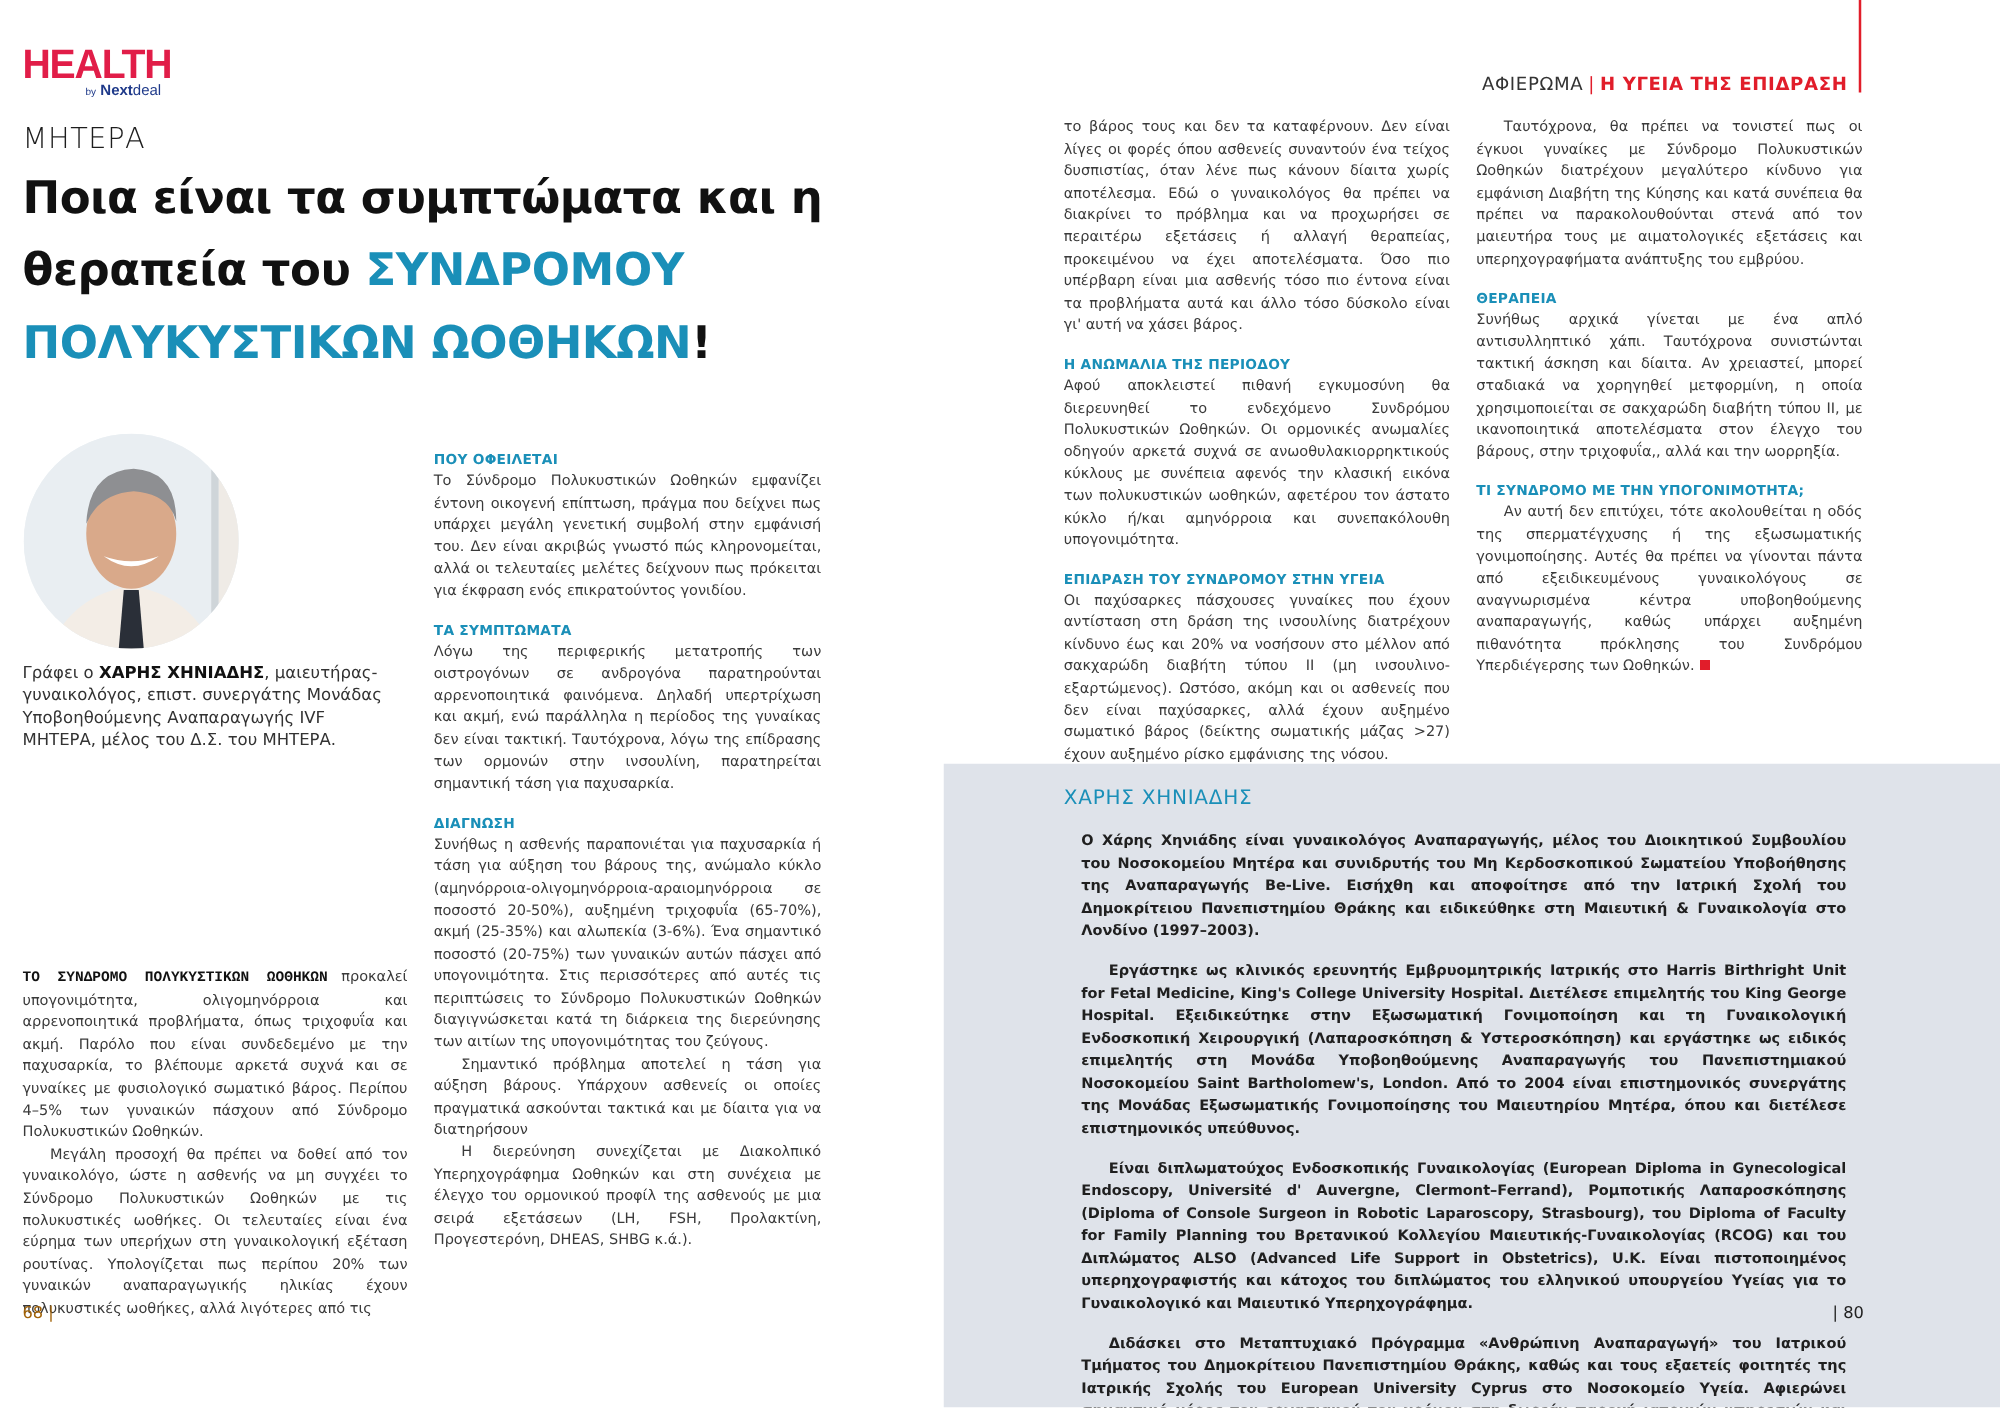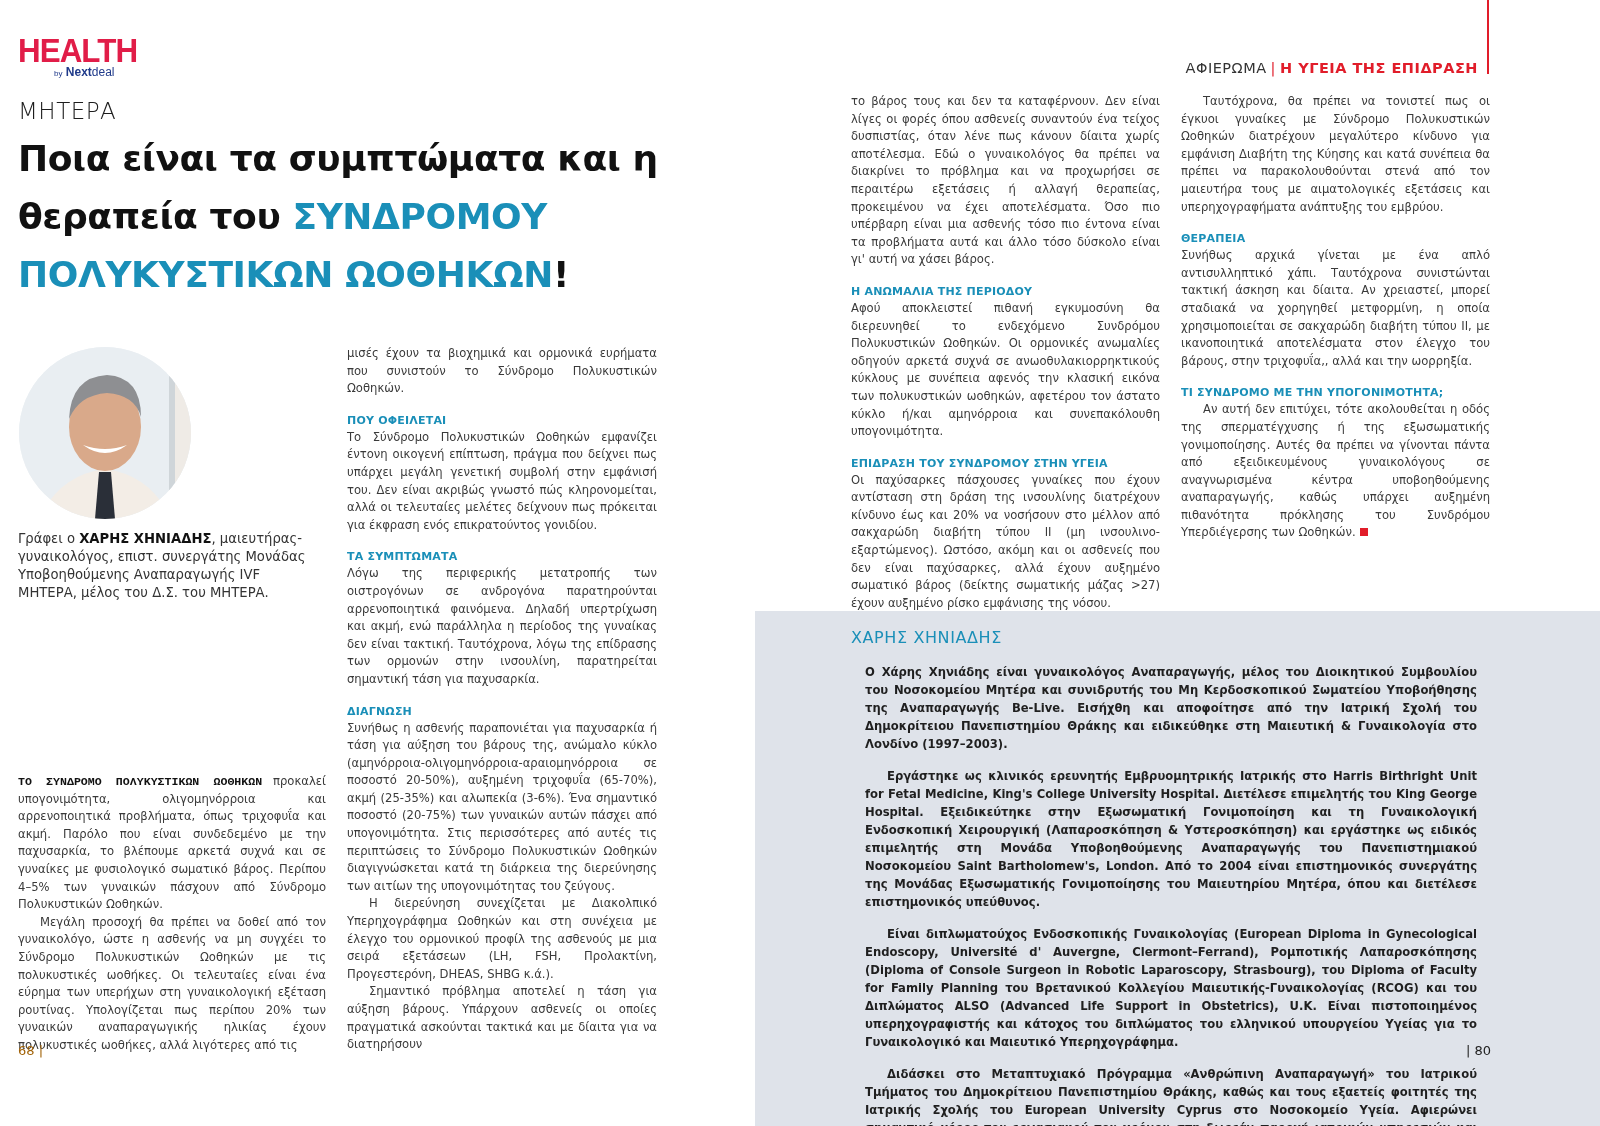--- a/index.html
+++ b/index.html
@@ -2,21 +2,21 @@
 <html><head>
 <meta charset="utf-8">
 <style>
   html, body { margin:0; padding:0; }
   body { width:1600px; height:1126px; position:relative; overflow:hidden; background:#ffffff;
          font-family:"DejaVu Sans", sans-serif; color:#2b2b2b; }
   .abs { position:absolute; }
   .logo { left:18px; top:36px; }
   .logo-main { font-family:"Liberation Sans", sans-serif; font-weight:900; font-size:33px; color:#e11d48;
                letter-spacing:-1px; line-height:30px; transform:scaleX(0.95); transform-origin:left; }
-  .logo-sub { font-family:"Liberation Sans", sans-serif; font-size:12px; color:#1f3a8a; margin-left:36px; line-height:12px; }
+  .logo-sub { font-family:"Liberation Sans", sans-serif; font-size:12px; color:#1f3a8a; margin-left:36px; line-height:12px;text-align:center; }
   .logo-sub b { font-weight:900; color:#1f3a8a; }
   .logo-sub .by { font-size:8px; color:#1f3a8a; }
   .logo-sub .deal { color:#1f3a8a; font-weight:400; }
   .kicker { left:18px; top:98px; font-size:23px; font-weight:300; color:#1d1d1d; letter-spacing:0.5px;
             font-family:"DejaVu Sans", sans-serif; }
   .headline { left:18px; top:130px; width:660px; font-family:"DejaVu Sans", sans-serif; font-weight:700;
               font-size:36px; line-height:58px; color:#111; letter-spacing:-0.4px; }
   .headline .hl { color:#1a8fb8; }
   .photo { left:19px; top:347px; width:172px; height:172px; border-radius:50%; overflow:hidden;
            background:radial-gradient(circle at 50% 40%, #dde7ef 0%, #eef2f5 60%, #f4f4f2 100%); }
@@ -81,29 +81,28 @@
 <div class="abs byline">
   <span>Γράφει ο </span><b>ΧΑΡΗΣ ΧΗΝΙΑΔΗΣ</b><span>, μαιευτήρας-γυναικολόγος, επιστ. συνεργάτης Μονάδας Υποβοηθούμενης Αναπαραγωγής IVF ΜΗΤΕΡΑ, μέλος του Δ.Σ. του ΜΗΤΕΡΑ.</span>
 </div>
 
 <div class="abs col col1">
   <p><span class="lead">ΤΟ ΣΥΝΔΡΟΜΟ ΠΟΛΥΚΥΣΤΙΚΩΝ ΩΟΘΗΚΩΝ</span><span> προκαλεί υπογονιμότητα, ολιγομηνόρροια και αρρενοποιητικά προβλήματα, όπως τριχοφυΐα και ακμή. Παρόλο που είναι συνδεδεμένο με την παχυσαρκία, το βλέπουμε αρκετά συχνά και σε γυναίκες με φυσιολογικό σωματικό βάρος. Περίπου 4–5% των γυναικών πάσχουν από Σύνδρομο Πολυκυστικών Ωοθηκών.</span></p>
   <p class="ind">Μεγάλη προσοχή θα πρέπει να δοθεί από τον γυναικολόγο, ώστε η ασθενής να μη συγχέει το Σύνδρομο Πολυκυστικών Ωοθηκών με τις πολυκυστικές ωοθήκες. Οι τελευταίες είναι ένα εύρημα των υπερήχων στη γυναικολογική εξέταση ρουτίνας. Υπολογίζεται πως περίπου 20% των γυναικών αναπαραγωγικής ηλικίας έχουν πολυκυστικές ωοθήκες, αλλά λιγότερες από τις</p>
 </div>
 
 <div class="abs col col2">
-  <p>μισές έχουν τα βιοχημικά και ορμονικά ευρήματα που συνιστούν το Σύνδρομο Πολυκυστικών Ωοθηκών.</p>
   <h4>ΠΟΥ ΟΦΕΙΛΕΤΑΙ</h4>
   <p>Το Σύνδρομο Πολυκυστικών Ωοθηκών εμφανίζει έντονη οικογενή επίπτωση, πράγμα που δείχνει πως υπάρχει μεγάλη γενετική συμβολή στην εμφάνισή του. Δεν είναι ακριβώς γνωστό πώς κληρονομείται, αλλά οι τελευταίες μελέτες δείχνουν πως πρόκειται για έκφραση ενός επικρατούντος γονιδίου.</p>
   <h4>ΤΑ ΣΥΜΠΤΩΜΑΤΑ</h4>
   <p>Λόγω της περιφερικής μετατροπής των οιστρογόνων σε ανδρογόνα παρατηρούνται αρρενοποιητικά φαινόμενα. Δηλαδή υπερτρίχωση και ακμή, ενώ παράλληλα η περίοδος της γυναίκας δεν είναι τακτική. Ταυτόχρονα, λόγω της επίδρασης των ορμονών στην ινσουλίνη, παρατηρείται σημαντική τάση για παχυσαρκία.</p>
   <h4>ΔΙΑΓΝΩΣΗ</h4>
   <p>Συνήθως η ασθενής παραπονιέται για παχυσαρκία ή τάση για αύξηση του βάρους της, ανώμαλο κύκλο (αμηνόρροια-ολιγομηνόρροια-αραιομηνόρροια σε ποσοστό 20-50%), αυξημένη τριχοφυΐα (65-70%), ακμή (25-35%) και αλωπεκία (3-6%). Ένα σημαντικό ποσοστό (20-75%) των γυναικών αυτών πάσχει από υπογονιμότητα. Στις περισσότερες από αυτές τις περιπτώσεις το Σύνδρομο Πολυκυστικών Ωοθηκών διαγιγνώσκεται κατά τη διάρκεια της διερεύνησης των αιτίων της υπογονιμότητας του ζεύγους.</p>
+  <p class="ind">Σημαντικό πρόβλημα αποτελεί η τάση για αύξηση βάρους. Υπάρχουν ασθενείς οι οποίες πραγματικά ασκούνται τακτικά και με δίαιτα για να διατηρήσουν</p>
   <p class="ind">Η διερεύνηση συνεχίζεται με Διακολπικό Υπερηχογράφημα Ωοθηκών και στη συνέχεια με έλεγχο του ορμονικού προφίλ της ασθενούς με μια σειρά εξετάσεων (LH, FSH, Προλακτίνη, Προγεστερόνη, DHEAS, SHBG κ.ά.).</p>
-  <p class="ind">Σημαντικό πρόβλημα αποτελεί η τάση για αύξηση βάρους. Υπάρχουν ασθενείς οι οποίες πραγματικά ασκούνται τακτικά και με δίαιτα για να διατηρήσουν</p>
 </div>
 
 <div class="abs col col3">
   <p>το βάρος τους και δεν τα καταφέρνουν. Δεν είναι λίγες οι φορές όπου ασθενείς συναντούν ένα τείχος δυσπιστίας, όταν λένε πως κάνουν δίαιτα χωρίς αποτέλεσμα. Εδώ ο γυναικολόγος θα πρέπει να διακρίνει το πρόβλημα και να προχωρήσει σε περαιτέρω εξετάσεις ή αλλαγή θεραπείας, προκειμένου να έχει αποτελέσματα. Όσο πιο υπέρβαρη είναι μια ασθενής τόσο πιο έντονα είναι τα προβλήματα αυτά και άλλο τόσο δύσκολο είναι γι' αυτή να χάσει βάρος.</p>
   <h4>Η ΑΝΩΜΑΛΙΑ ΤΗΣ ΠΕΡΙΟΔΟΥ</h4>
   <p>Αφού αποκλειστεί πιθανή εγκυμοσύνη θα διερευνηθεί το ενδεχόμενο Συνδρόμου Πολυκυστικών Ωοθηκών. Οι ορμονικές ανωμαλίες οδηγούν αρκετά συχνά σε ανωοθυλακιορρηκτικούς κύκλους με συνέπεια αφενός την κλασική εικόνα των πολυκυστικών ωοθηκών, αφετέρου τον άστατο κύκλο ή/και αμηνόρροια και συνεπακόλουθη υπογονιμότητα.</p>
   <h4>ΕΠΙΔΡΑΣΗ ΤΟΥ ΣΥΝΔΡΟΜΟΥ ΣΤΗΝ ΥΓΕΙΑ</h4>
   <p>Οι παχύσαρκες πάσχουσες γυναίκες που έχουν αντίσταση στη δράση της ινσουλίνης διατρέχουν κίνδυνο έως και 20% να νοσήσουν στο μέλλον από σακχαρώδη διαβήτη τύπου ΙΙ (μη ινσουλινο-εξαρτώμενος). Ωστόσο, ακόμη και οι ασθενείς που δεν είναι παχύσαρκες, αλλά έχουν αυξημένο σωματικό βάρος (δείκτης σωματικής μάζας &gt;27) έχουν αυξημένο ρίσκο εμφάνισης της νόσου.</p>
 </div>
 

